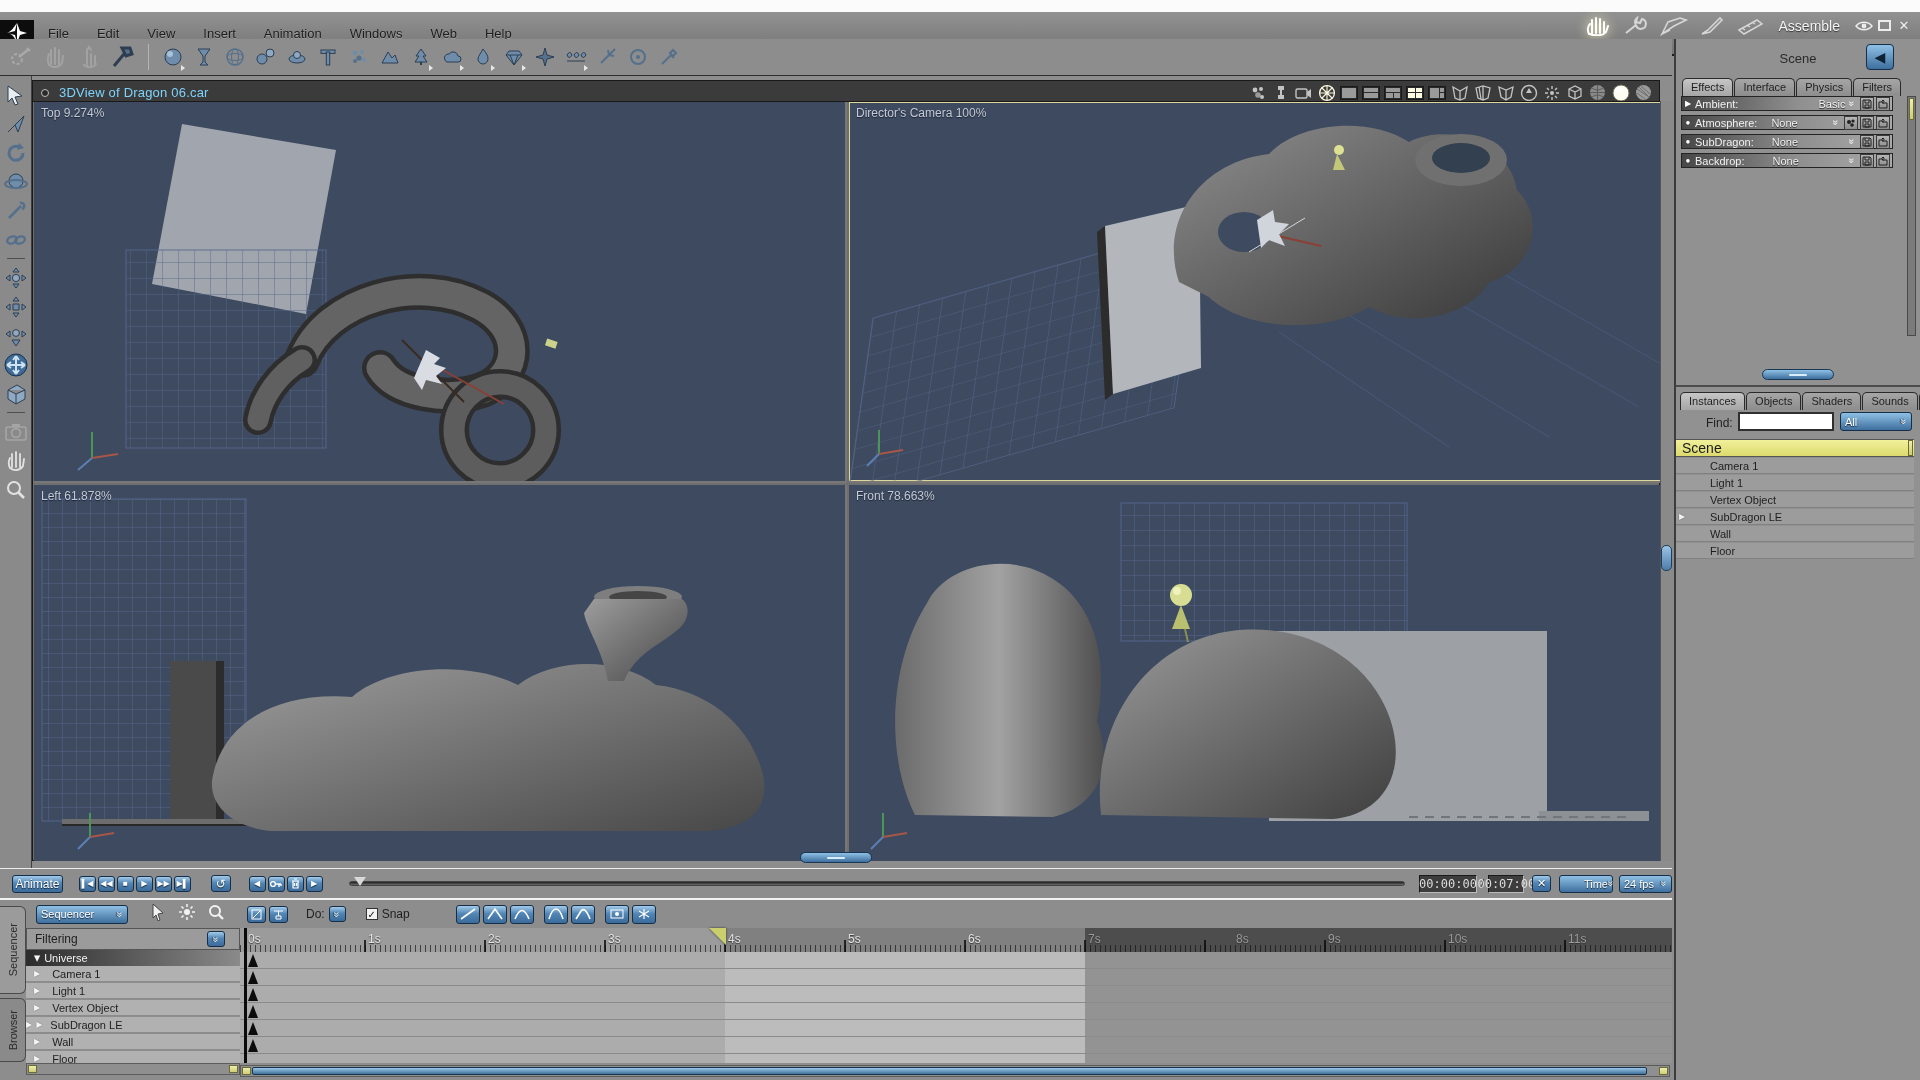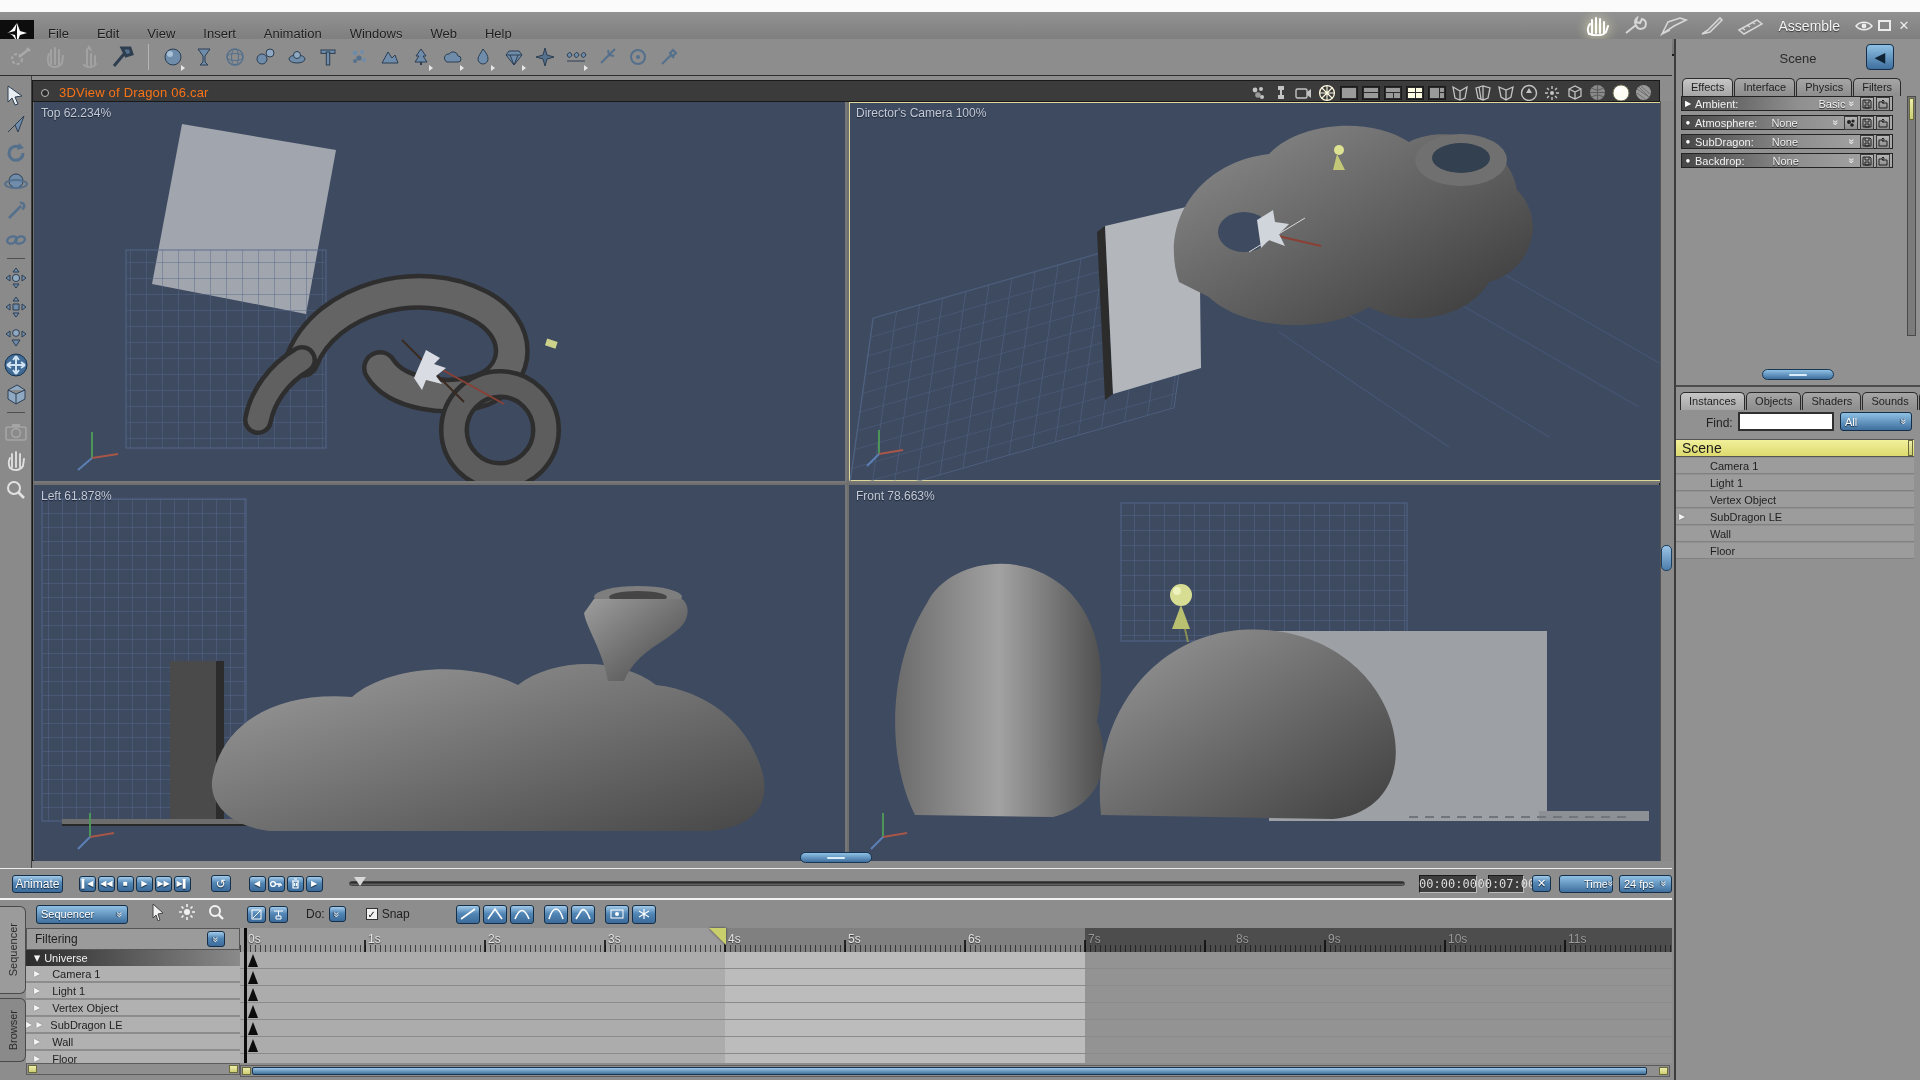--- a/index.html
+++ b/index.html
@@ -31,21 +31,21 @@
                   border-left:4px solid #e8e8e8; border-top:3px solid transparent; border-bottom:3px solid transparent; }
 
   
   .lefttools { left:0; top:76px; width:32px; height:792px; background:#8a8a8a;
                border-right:1px solid #3f3f3f; display:flex; flex-direction:column; align-items:center; padding-top:4px; }
   .ltool { width:28px; height:29px; display:flex; align-items:center; justify-content:center; }
   .ldiv { width:18px; height:1px; background:#4f4f4f; margin:4px 0; }
 
   
   .titlebar { left:32px; top:80px; width:1628px; height:25px; background:#3b3b3b;
-              border:1px solid #191919; display:flex; align-items:center; color:#f97316; }
+              border:1px solid #191919; display:flex; align-items:center; color:#7dd3fc; }
   .titledot { width:8px; height:8px; border:1px solid #bdbdbd; border-radius:50%; margin:0 10px 0 8px; background:#2a2a2a; }
   .doctitle { font-size:13px; letter-spacing:.2px; }
   .tbicons { position:absolute; right:6px; top:2px; display:flex; align-items:center; gap:4px; }
   .tbico { width:19px; height:19px; display:flex; align-items:center; justify-content:center; color:#c3c3c3; }
   .layoutico { width:18px; height:14px; display:grid; gap:1px; padding:1px; background:#2b2b2b; border:1px solid #191919; }
   .layoutico div { background:#9a9a9a; }
   .layoutico.active div { background:#fdfbe2; }
 
   
   .viewarea { left:32px; top:101px; width:1628px; height:760px; background:#6f6f6f; border:1px solid #191919; }
@@ -523,21 +523,21 @@
             <circle cx="8.5" cy="8.5" r="7.5" fill="#9b9b9b"></circle>
             <path d="M2 5 l12 8 M4 3 l10 10 M2 9 l8 6 M6 2 l9 8" stroke="#6e6e6e"></path>
           </svg>
         </span>
     </div>
   </div>
 
   <div class="abs viewarea">
 
     <div class="vp" style="left:1px;top:0;width:813px;height:381px;border-right:2px solid #777;border-bottom:2px solid #777;">
-      <span class="vplabel">Top 62.234%</span>
+      <span class="vplabel">Top 9.274%</span>
       <svg width="813" height="379" viewBox="0 0 813 379">
         <defs>
           <pattern id="p1" width="16" height="16" patternUnits="userSpaceOnUse">
               <path d="M16 0 H0 V16" fill="none" stroke="#56688c" stroke-width="1"></path>
             </pattern>
         </defs>
         <polygon points="148,22 302,48 272,212 118,182" fill="#a6abb2" opacity="0.95"></polygon>
         <rect x="92" y="148" width="200" height="198" fill="url(#p1)" stroke="#56688c" opacity="0.9"></rect>
         <g stroke-linecap="round" fill="none">
           <path d="M268 258 C292 196 386 172 446 204 C488 226 488 272 448 288 C414 300 362 292 346 266" stroke="#2e2e2e" stroke-width="36"></path>

